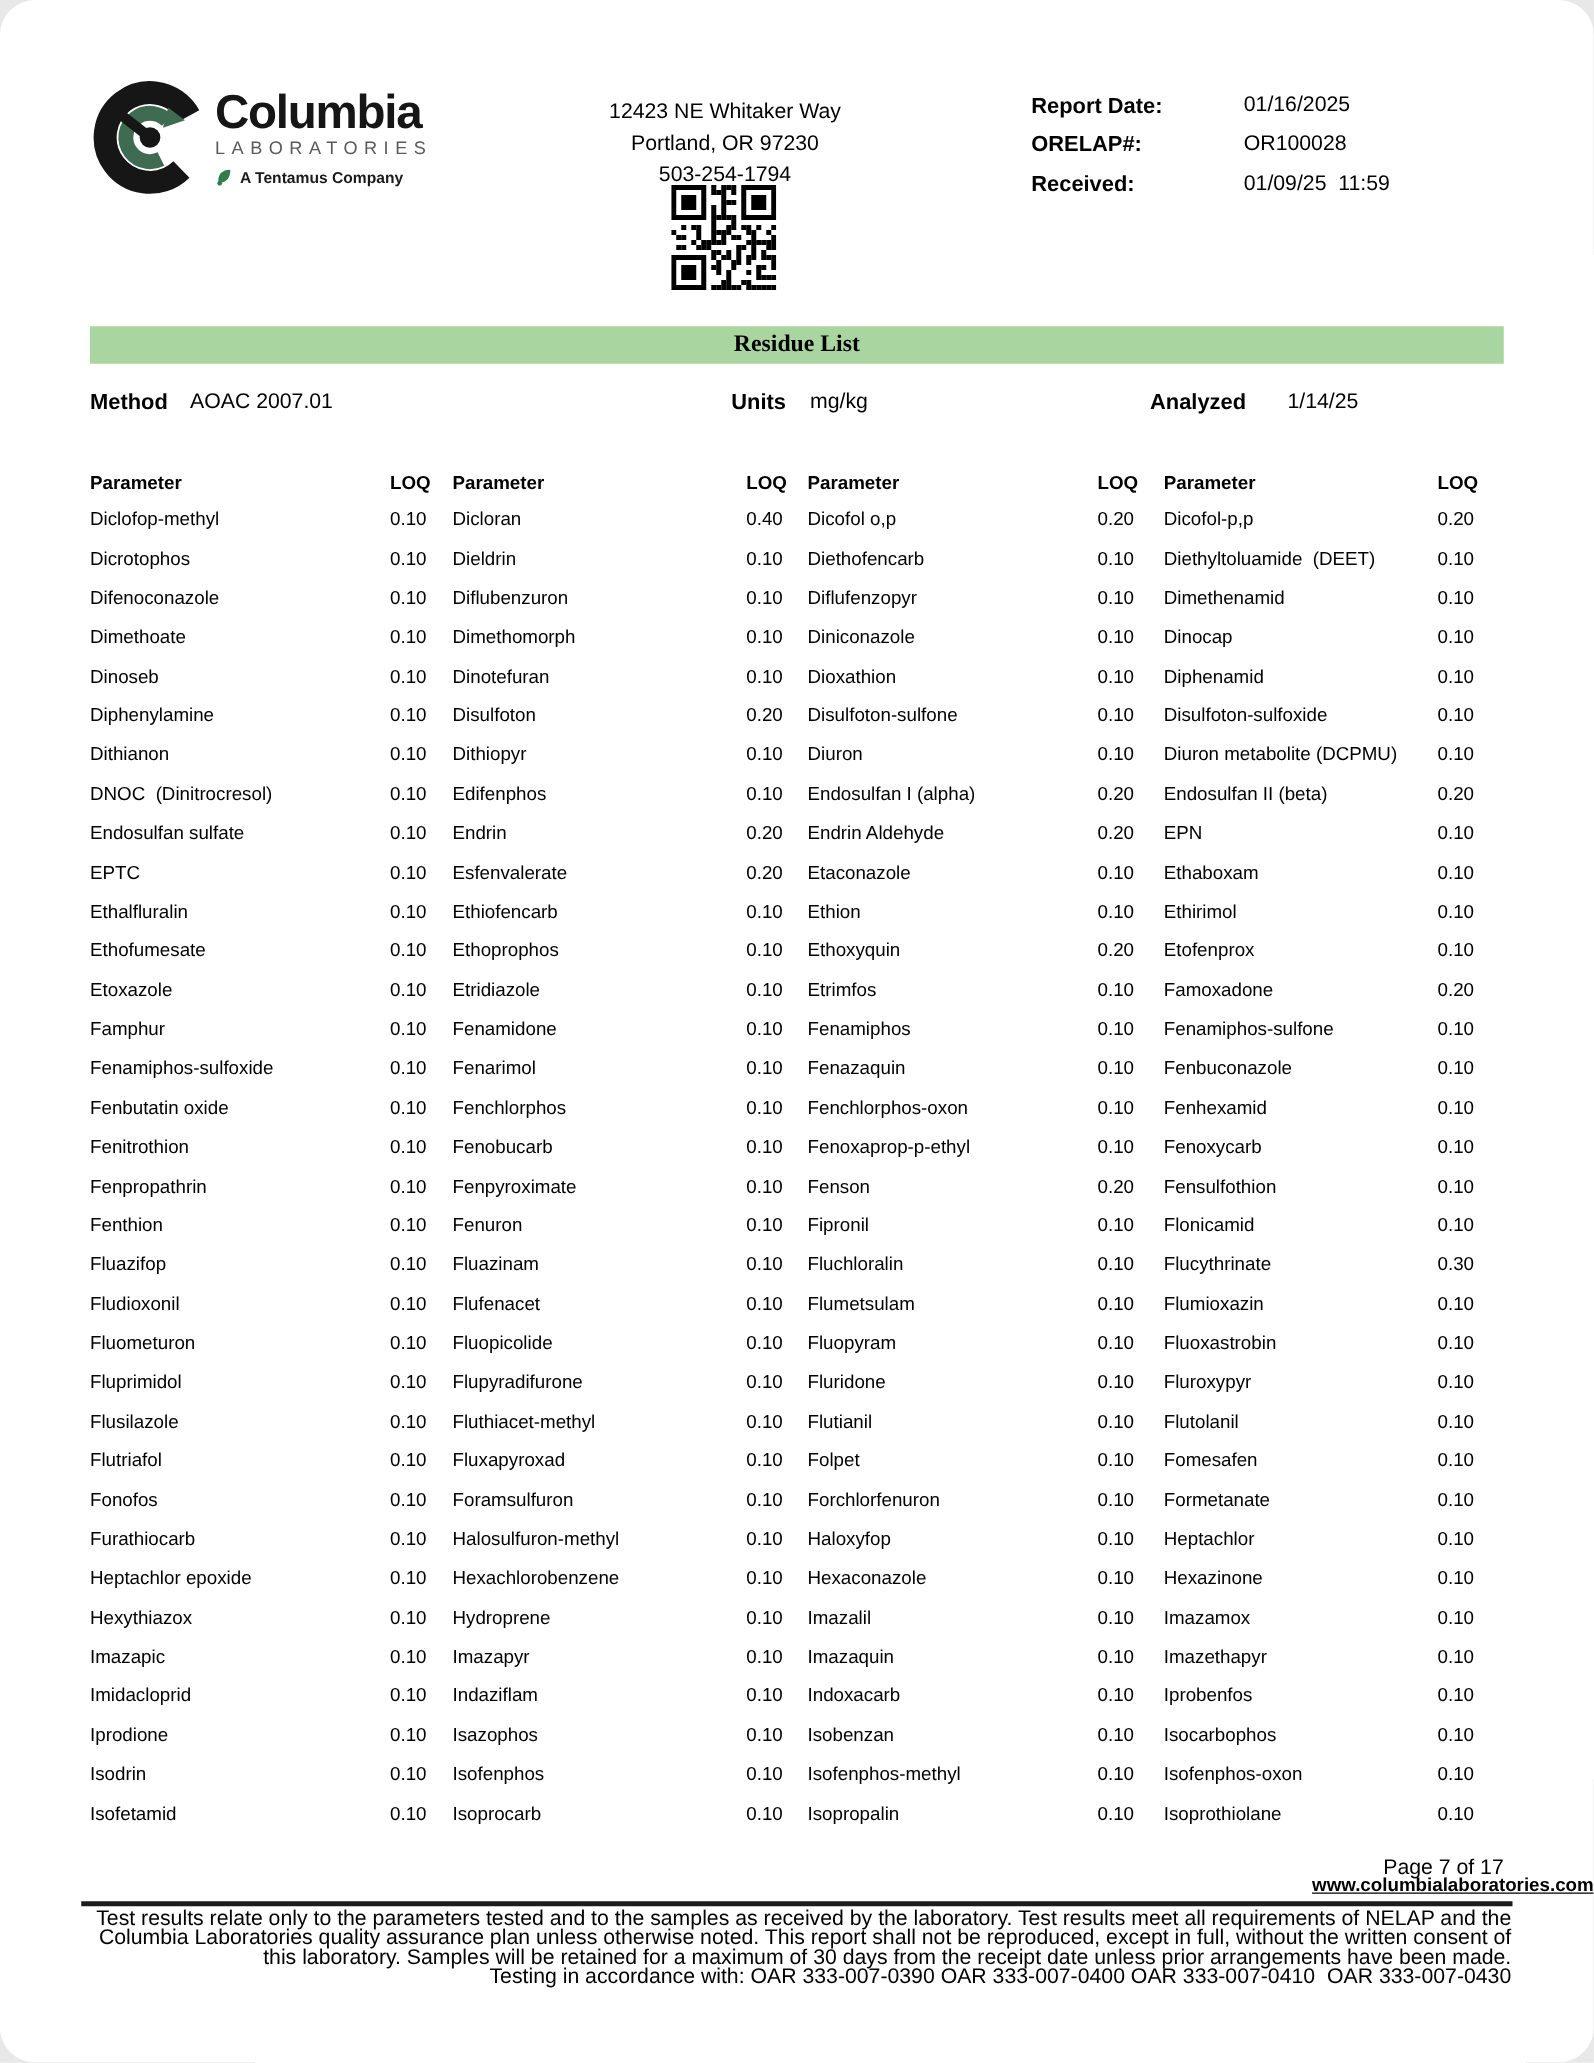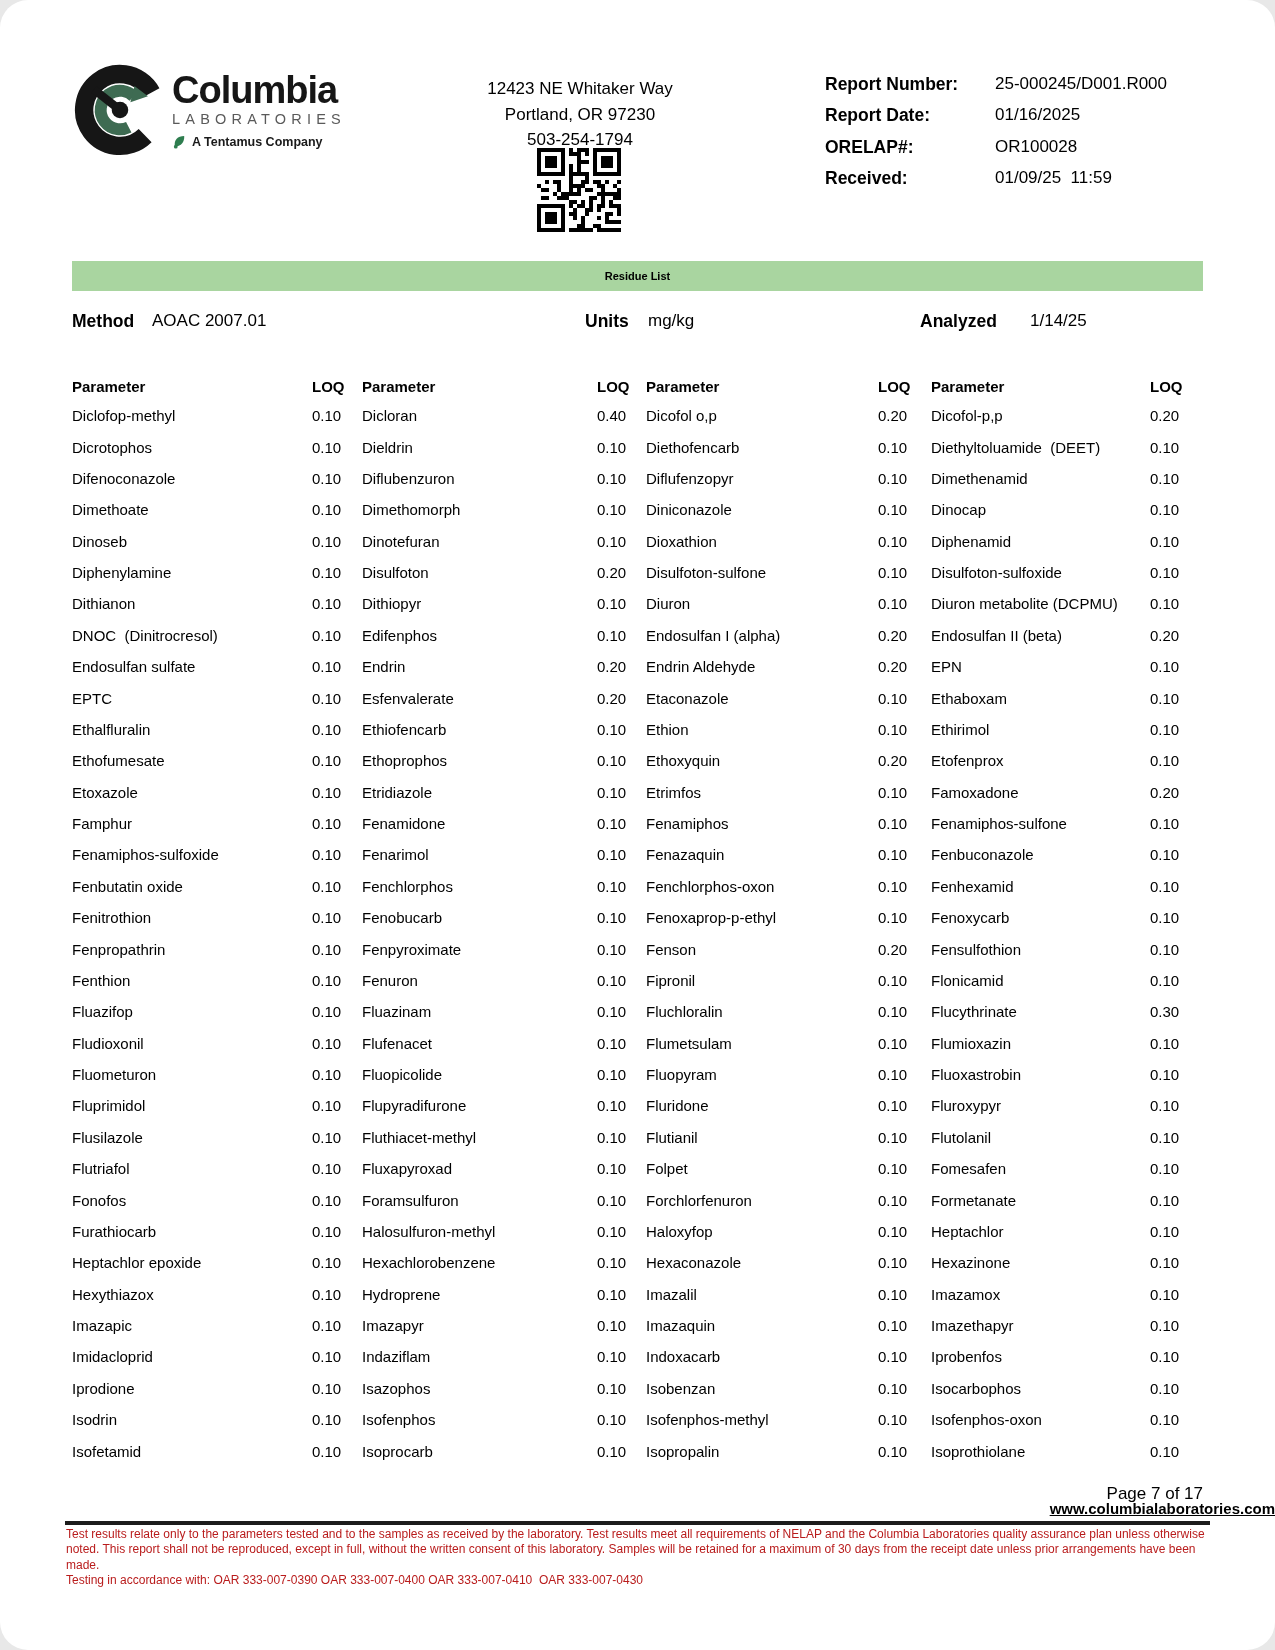--- a/index.html
+++ b/index.html
@@ -21,42 +21,42 @@
   .logo-tagline{display:flex;align-items:center;gap:5px;margin-top:7px;}
   .logo-tagline span{font-size:12.5px;font-weight:bold;color:#1a1a1a;}
   .address{position:absolute;left:430px;top:76px;width:300px;text-align:center;font-size:17px;line-height:25.5px;}
   .qr{position:absolute;left:537px;top:148px;width:84px;height:84px;}
   .report-info{position:absolute;left:825px;top:74px;}
   .report-info .ri-row{display:grid;grid-template-columns:170px auto;height:31.3px;align-items:start;}
   .ri-label{font-weight:bold;font-size:17.5px;}
   .ri-value{font-size:17px;white-space:pre;}
   
   .banner{position:absolute;left:72px;top:261px;width:1131px;height:30px;text-align:center;}
-  .banner span{font-size:11px;font-weight:bold;line-height:30px;}
+  .banner span{font-size:19px;font-weight:bold;line-height:30px;font-family:Liberation Serif, serif;}
   
   .meta{position:absolute;left:0;top:311px;width:1275px;height:24px;}
   .meta .lbl{position:absolute;font-size:17.5px;font-weight:bold;}
   .meta .val{position:absolute;font-size:17px;}
   .m-method-l{left:72px;} .m-method-v{left:152px;}
   .m-units-l{left:585px;} .m-units-v{left:648px;}
   .m-analyzed-l{left:920px;} .m-analyzed-v{left:1030px;}
   
   .thead, .trow{
     display:grid;
     grid-template-columns:240px 50px 235px 49px 232px 53px 219px 50px;
   }
   .thead{position:absolute;left:72px;top:378px;font-weight:bold;font-size:15px;}
   .tbody{position:absolute;left:72px;top:400px;}
   .trow{height:31.38px;align-items:center;}
   .cell{font-size:15px;white-space:pre;}
   
   .page-num{position:absolute;top:1484px;right:72px;font-size:17px;}
   .website{position:absolute;top:1500px;left:0;width:1275px;text-align:right;font-size:15px;font-weight:bold;text-decoration:underline;}
   .footer-rule{position:absolute;top:1521px;left:65px;width:1145px;height:4px;background:#1c1c1c;}
-  .disclaimer{position:absolute;top:1527px;left:66px;width:1143px;font-size:12px;line-height:15.3px;color:#b91c1c;}
+  .disclaimer{position:absolute;top:1527px;left:66px;width:1143px;font-size:17px;line-height:15.3px;color:#000000;text-align:right;}
   .accordance{white-space:pre;}
 </style>
 </head>
 <body>
 
 <div class="page">
 
   <div class="logo-mark">
     <svg width="92" height="92" viewBox="0 0 100 100" xmlns="http://www.w3.org/2000/svg">
       <circle cx="50" cy="50" r="39" fill="none" stroke="#161616" stroke-width="20" stroke-dasharray="194 51" stroke-dashoffset="219.5" transform="rotate(8 50 50)"></circle>
@@ -218,24 +218,20 @@
         <rect x="56" y="0" width="28" height="28" fill="#000"></rect>
         <rect x="60" y="4" width="20" height="20" fill="#fff"></rect>
         <rect x="64" y="8" width="12" height="12" fill="#000"></rect>
         <rect x="0" y="56" width="28" height="28" fill="#000"></rect>
         <rect x="4" y="60" width="20" height="20" fill="#fff"></rect>
         <rect x="8" y="64" width="12" height="12" fill="#000"></rect>
       </svg></div>
 
   <div class="report-info">
     <div class="ri-row">
-      <span class="ri-label">Report Number:</span>
-      <span class="ri-value">25-000245/D001.R000</span>
-    </div>
-    <div class="ri-row">
       <span class="ri-label">Report Date:</span>
       <span class="ri-value">01/16/2025</span>
     </div>
     <div class="ri-row">
       <span class="ri-label">ORELAP#:</span>
       <span class="ri-value">OR100028</span>
     </div>
     <div class="ri-row">
       <span class="ri-label">Received:</span>
       <span class="ri-value">01/09/25  11:59</span>

